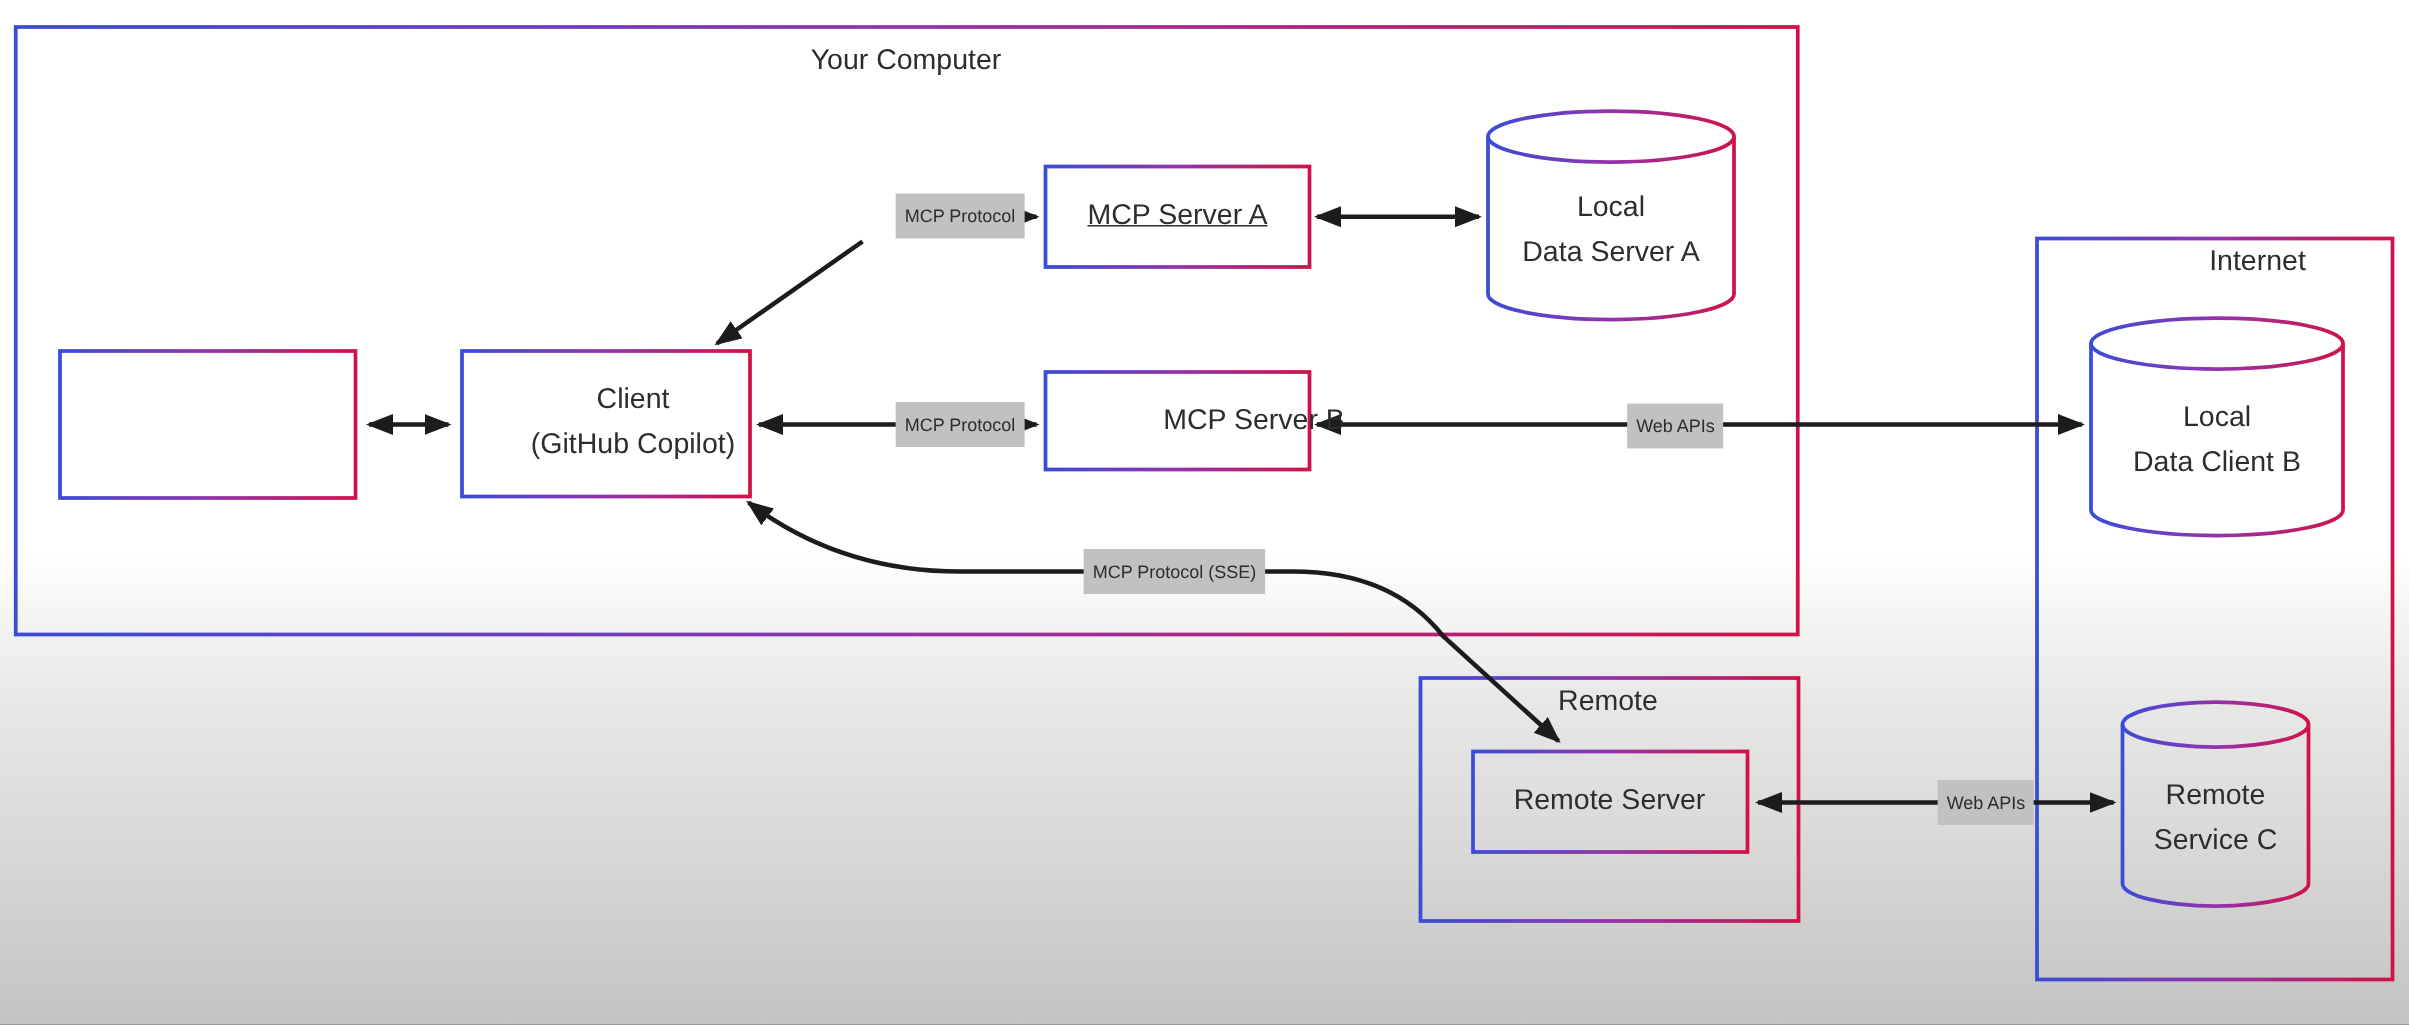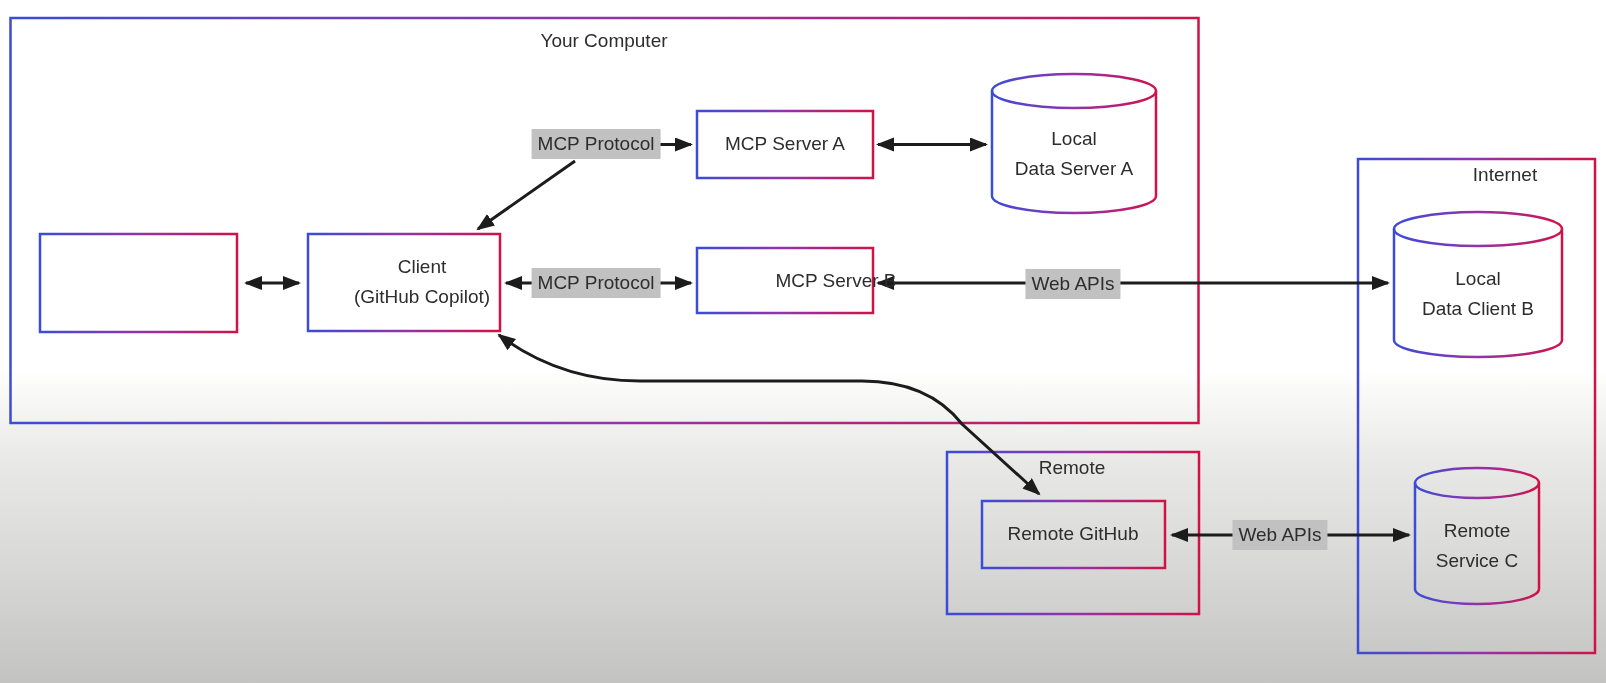--- a/index.html
+++ b/index.html
@@ -24,23 +24,24 @@
     text-align:center; white-space:nowrap;
     color:var(--c-text,#2d2d2d);
   }
   .title { font-size:19px; }
 
   
   .edge-label {
     position:absolute;
     transform:translate(-50%,-50%);
     background:var(--c-label_bg,#c1c1c1);
-    font-size:19px; line-height:22px;
+    font-size:12px; line-height:22px;
     padding:4px 6px; white-space:nowrap;
     color:var(--c-text,#2d2d2d);
+    margin-left:44px;
   }
 
   .shape { fill:none; stroke:url(#br); stroke-width:2.5; }
   .edge  { stroke:var(--c-arrow,#1c1c1c); stroke-width:3; fill:none; }
 </style>
 </head>
 <body>
 
 <div class="stage">
 
@@ -90,35 +91,36 @@
   </svg>
 
   <div class="t title" style="left:604px;  top:41px;">Your Computer</div>
   <div class="t title" style="left:1477px; top:175px;margin-left:28px;">Internet</div>
   <div class="t title" style="left:1072px; top:468px;">Remote</div>
 
   <div class="t" style="left:422px; top:282px;">
     <div>Client</div>
     <div>(GitHub Copilot)</div>
   </div>
-  <div class="t" style="left:785px;  top:144px;">MCP Server A</div>
+  <div class="t" style="left:785px;  top:144px;text-decoration:underline;">MCP Server A</div>
   <div class="t" style="left:804px;  top:281px;margin-left:32px;">MCP Server B</div>
-  <div class="t" style="left:1073px; top:534px;">Remote GitHub</div>
+  <div class="t" style="left:1073px; top:534px;">Remote Server</div>
 
   <div class="t" style="left:1074px; top:154px;">
     <div>Local</div>
     <div>Data Server A</div>
   </div>
   <div class="t" style="left:1478px; top:294px;">
     <div>Local</div>
     <div>Data Client B</div>
   </div>
   <div class="t" style="left:1477px; top:546px;">
     <div>Remote</div>
     <div>Service C</div>
   </div>
 
   <div class="edge-label" style="left:596px;  top:144px;">MCP Protocol</div>
   <div class="edge-label" style="left:596px;  top:283px;">MCP Protocol</div>
+  <div class="edge-label" style="left:739px;  top:381px;">MCP Protocol (SSE)</div>
   <div class="edge-label" style="left:1073px; top:284px;">Web APIs</div>
   <div class="edge-label" style="left:1280px; top:535px;">Web APIs</div>
 
 </div>
 
 </body></html>

